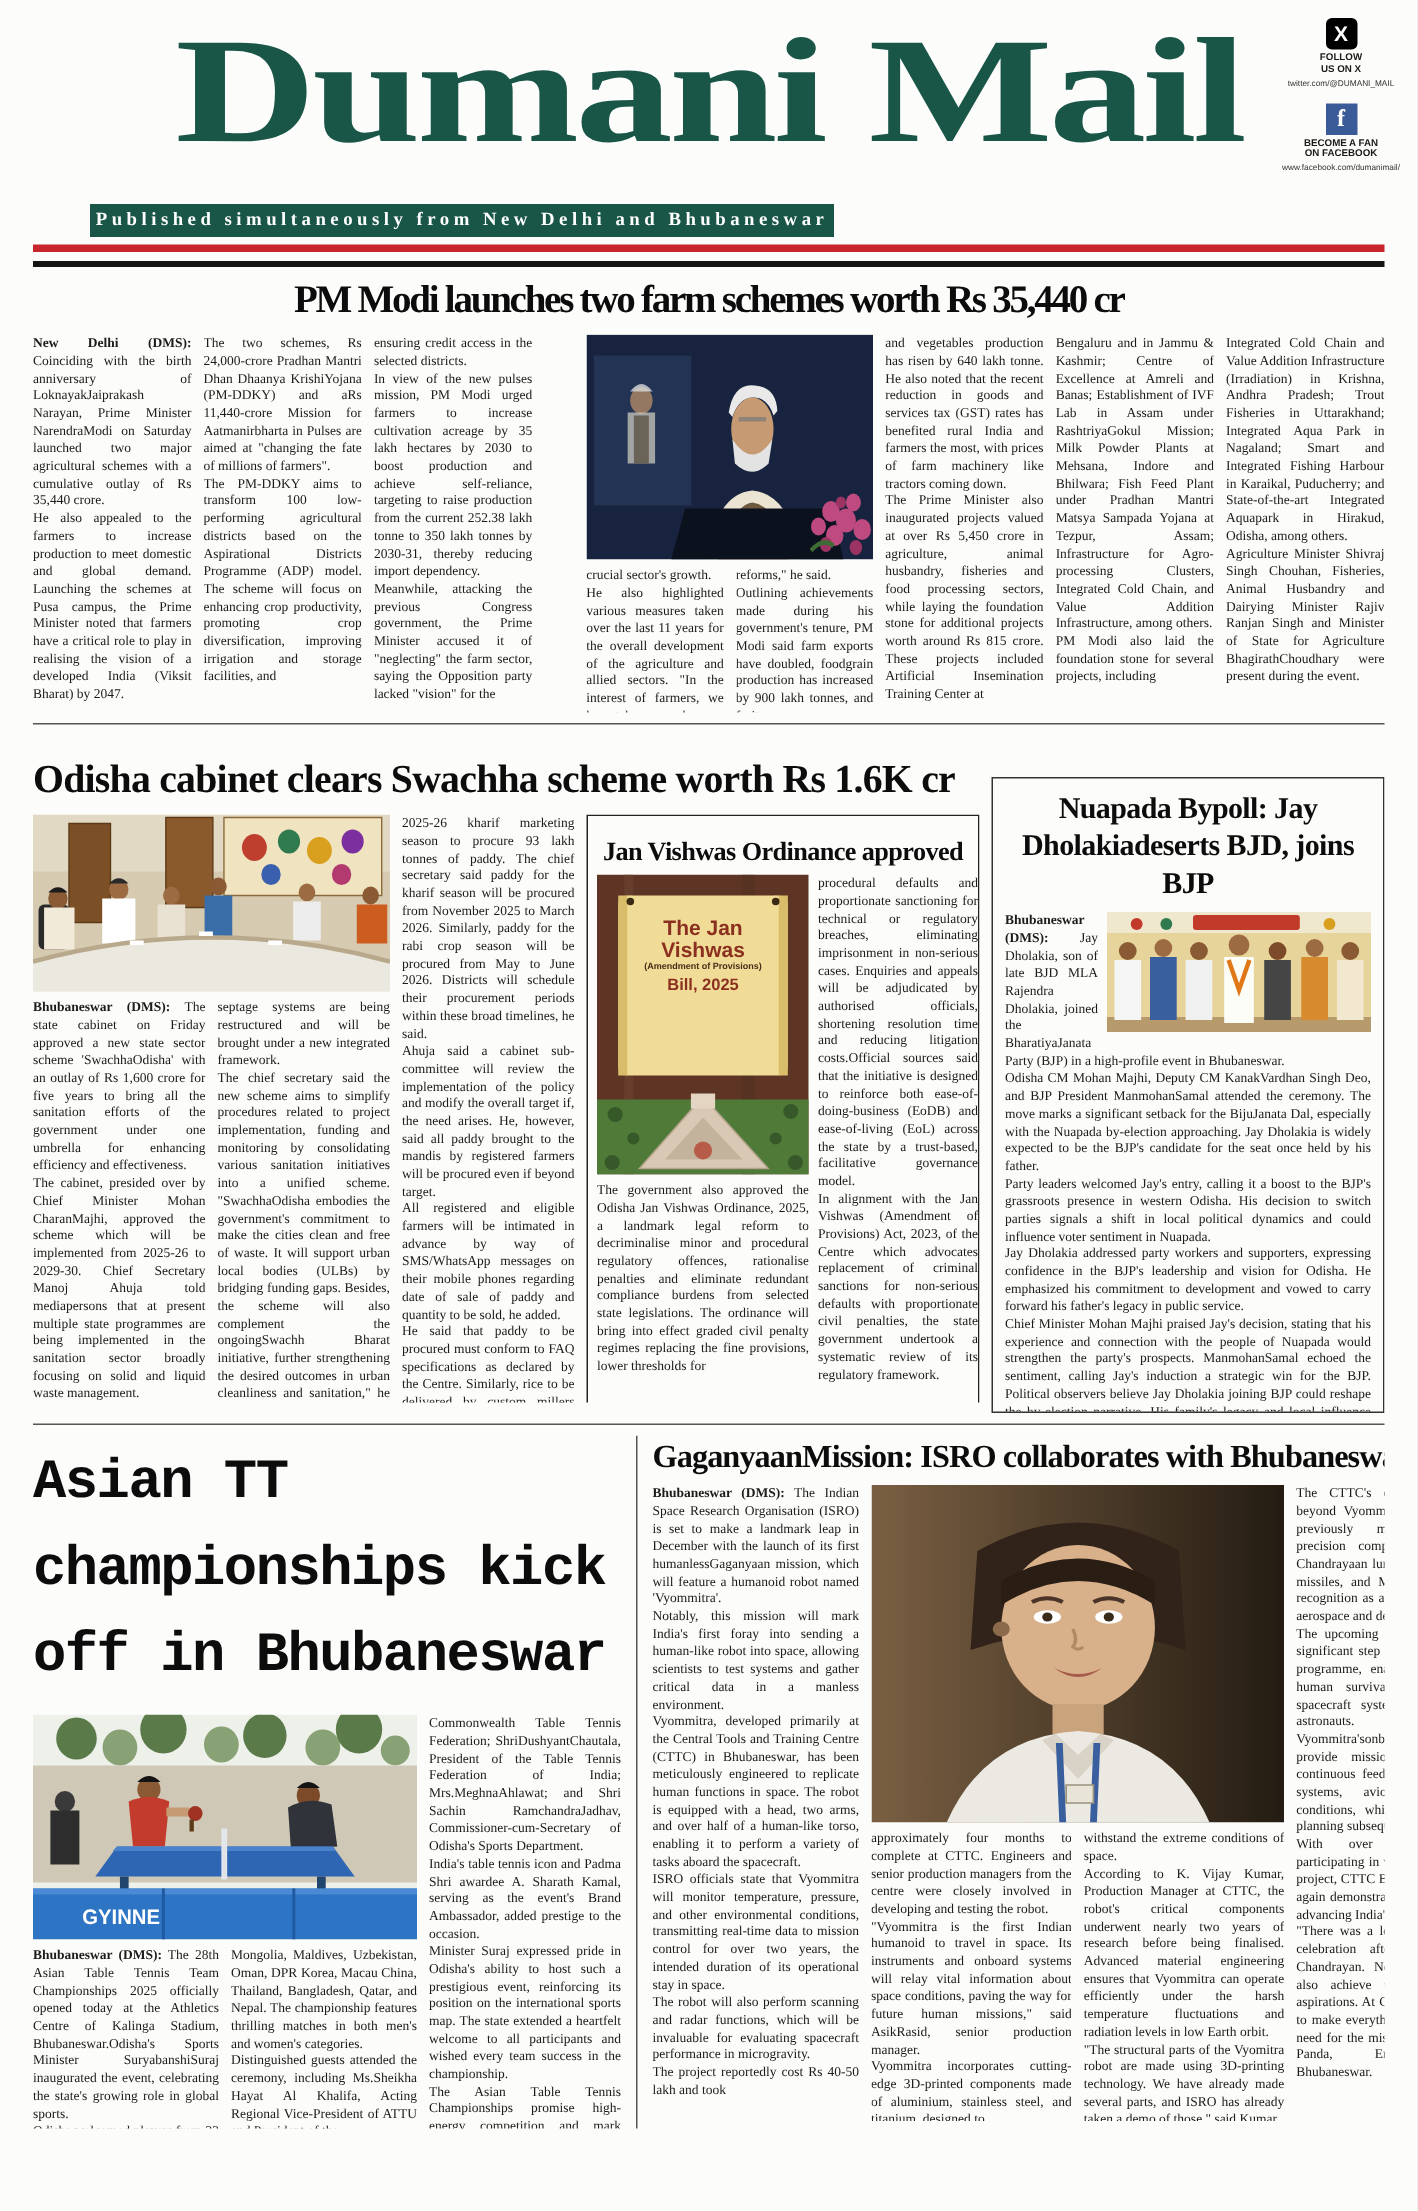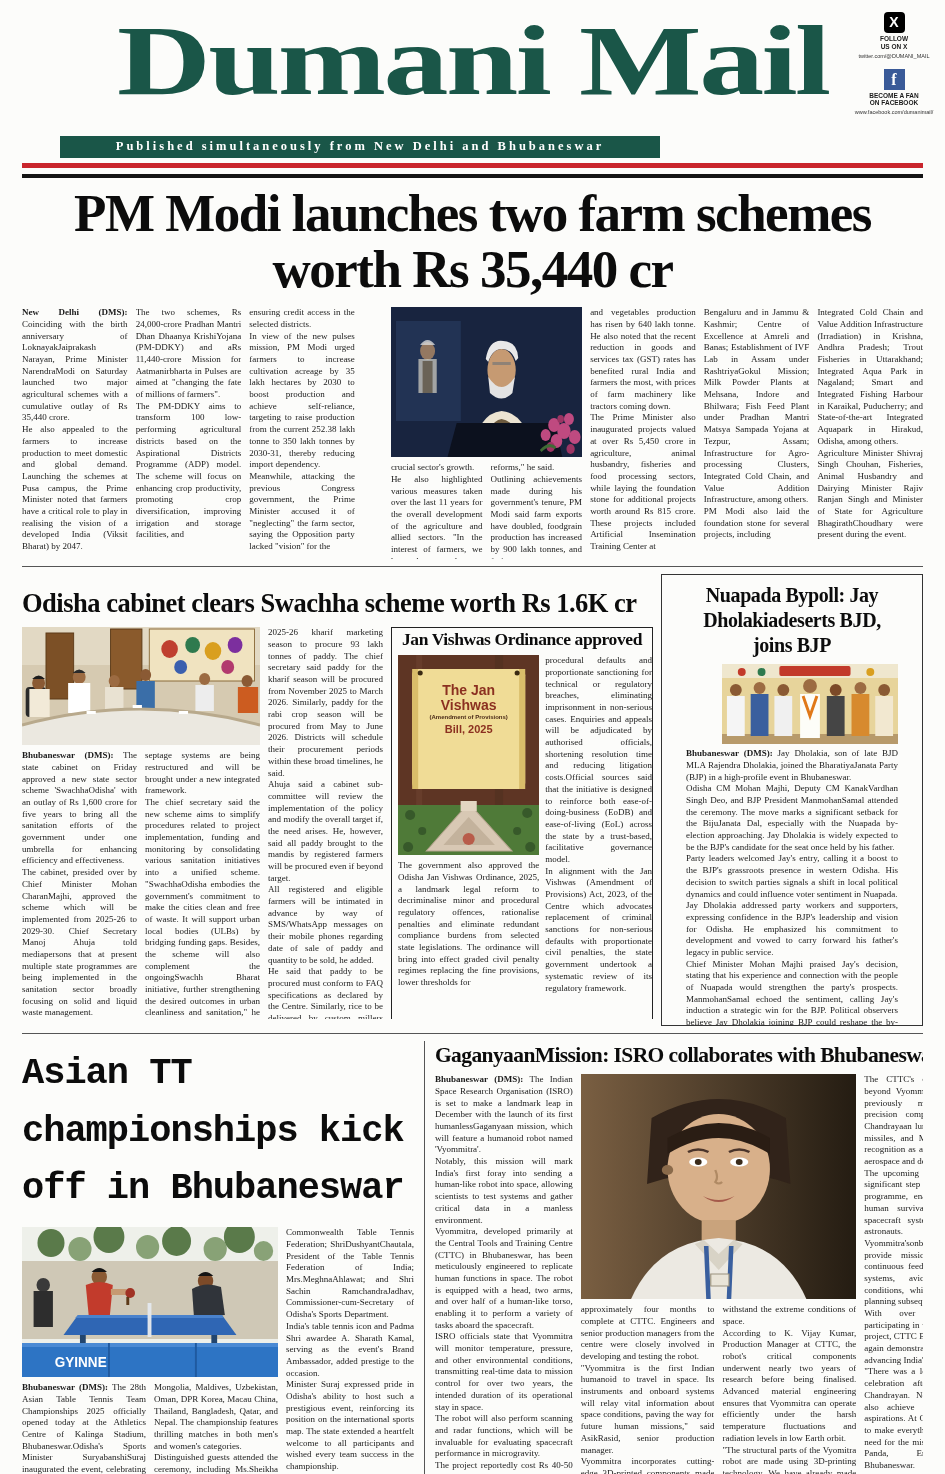--- a/index.html
+++ b/index.html
@@ -11,50 +11,50 @@
   .topline .city{color:var(--accent-red,#c9252c);}
   .rni{text-align:center;font:bold 10.5px "Liberation Sans",sans-serif;margin-top:6px;color:#111;}
   .masthead-row{position:relative;text-align:center;height:128px;margin-top:2px;}
   .masthead{display:inline-block;margin:0;font:bold 100px/1.05 "Liberation Serif",serif;
             color:var(--brand-green,#1a5648);transform:scaleX(1.3);letter-spacing:-2px;}
   .social{position:absolute;right:-6px;top:4px;width:70px;display:flex;flex-direction:column;align-items:center;gap:2px;}
   .x-icon{width:21px;height:21px;background:#000;color:#fff;border-radius:4px;font:bold 14px/21px "Liberation Sans",sans-serif;text-align:center;}
   .fb-icon{width:21px;height:21px;background:#3a5a98;color:#fff;font:bold 16px/21px "Liberation Serif",serif;text-align:center;margin-top:8px;}
   .social-label{font:bold 6.5px/1.2 "Liberation Sans",sans-serif;text-align:center;white-space:pre-line;}
   .social-url{font:5.5px "Liberation Sans",sans-serif;color:#333;text-align:center;}
-  .tagline{width:600px;margin:0 0 0 38px;background:var(--brand-green,#1a5648);color:#fff;
+  .tagline{width:496px;margin:0 0 0 38px;background:var(--brand-green,#1a5648);color:#fff;
            font:bold 12.5px "Liberation Serif",serif;letter-spacing:3px;text-align:center;padding:3px 0 4px;}
   .rule-red{height:5px;background:var(--accent-red,#c9252c);margin-top:5px;}
   .rule-black{height:4px;background:#141414;margin-top:6px;}
   
   .headline{font-family:"Liberation Serif",serif;font-weight:bold;color:#0c0c0c;margin:0;}
-  .h-lead{font-size:53px;letter-spacing:-1.5px;text-align:center;margin:8px 0 10px;line-height:1.05;}
+  .h-lead{font-size:26px;letter-spacing:-1.5px;text-align:center;margin:8px 0 10px;line-height:1.05;}
   .col{font:9px/1.3 "Liberation Serif",serif;text-align:justify;overflow:hidden;color:#1b1b1b;}
   .pre{white-space:pre-line;}
   b.dl{font-weight:bold;}
   .mini-grid{display:grid;grid-template-columns:1fr 1fr;gap:8px;margin-top:5px;}
   .photo{display:block;width:100%;}
   .hrule{height:1px;background:#555;margin:7px 0;}
   
   .lead-grid{display:grid;grid-template-columns:repeat(8,1fr);gap:8px;height:252px;overflow:hidden;}
   .lead-mid{grid-column:4 / span 2;margin-left:28px;}
   
   .band2{display:grid;grid-template-columns:1fr 262px;gap:8px;height:452px;overflow:hidden;}
   .h-odisha{font-size:26.5px;letter-spacing:-.5px;margin:14px 0 8px;}
   .od-grid{display:grid;grid-template-columns:1fr 1fr 1fr 262px;gap:8px;height:392px;overflow:hidden;}
   .od-left{grid-column:1 / span 2;}
-  .jv-box{border:1px solid #222;padding:0 6px;box-sizing:border-box;overflow:hidden;}
+  .jv-box{border:1px solid #222;padding:12px 6px;box-sizing:border-box;overflow:hidden;}
   .h-jv{font-size:17.5px;text-align:center;letter-spacing:-.4px;margin:1px 0 5px;}
   .jv-grid{display:grid;grid-template-columns:57% 43%;gap:6px;}
   .jv-graphic{position:relative;margin-bottom:5px;}
   .jv-scroll-text{position:absolute;top:28px;left:0;width:100%;text-align:center;}
   .jv-scroll-text .l1{font:bold 14px/1.05 "Liberation Sans",sans-serif;color:#8b3020;}
   .jv-scroll-text .l3{font:bold 6px/1.6 "Liberation Sans",sans-serif;color:#4a2a18;}
   .jv-scroll-text .l4{font:bold 11px/1.3 "Liberation Sans",sans-serif;color:#8b3020;}
-  .nuapada-box{border:1.5px solid #333;padding:6px 24px;box-sizing:border-box;overflow:hidden;}
+  .nuapada-box{border:1.5px solid #333;padding:6px 8px;box-sizing:border-box;overflow:hidden;margin-top:28px;}
   .h-nu{font-size:20px;text-align:center;line-height:1.25;letter-spacing:-.4px;margin:2px 0 6px;}
   .nu-photo{float:right;width:176px;height:80px;margin:0 0 4px 6px;}
   
   .band3{display:grid;grid-template-columns:392px 1fr;gap:10px;margin-top:2px;height:462px;overflow:hidden;}
   .h-tt{font-size:37px;letter-spacing:-1px;line-height:1.55;margin:4px 0 10px;font-family:Liberation Mono, monospace;}
   .tt-grid{display:grid;grid-template-columns:2fr 1fr;gap:8px;height:330px;overflow:hidden;}
   .gagan{border-left:1px solid #555;padding-left:10px;}
   .h-gg{font-size:21.5px;letter-spacing:-.6px;white-space:nowrap;overflow:hidden;margin:2px 0 6px;}
   .gg-grid{display:grid;grid-template-columns:1fr 2fr 1fr;gap:8px;height:424px;overflow:hidden;}
 </style>

